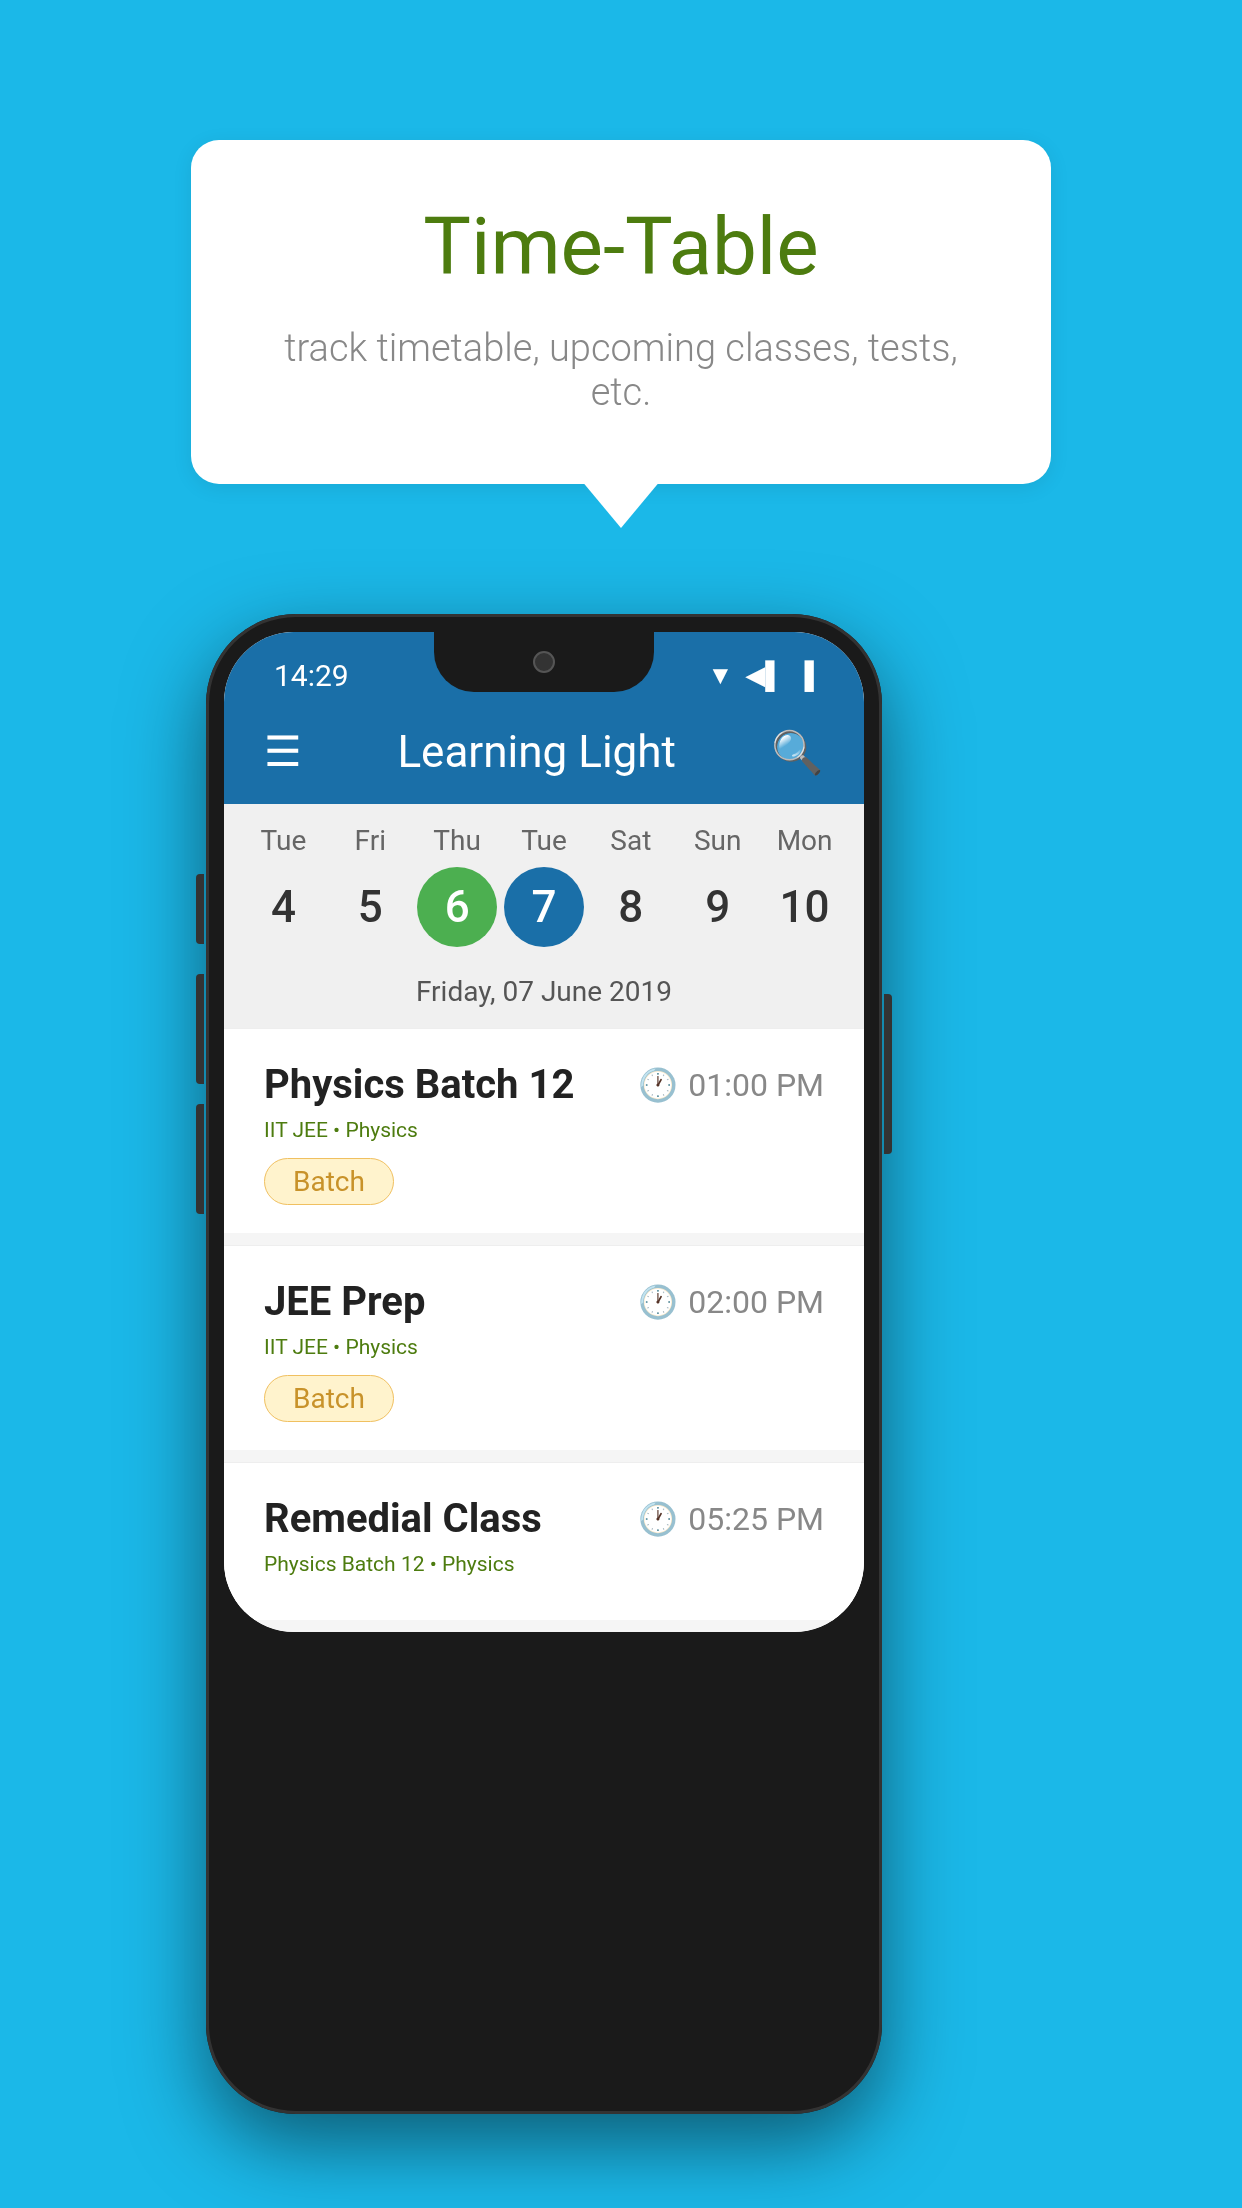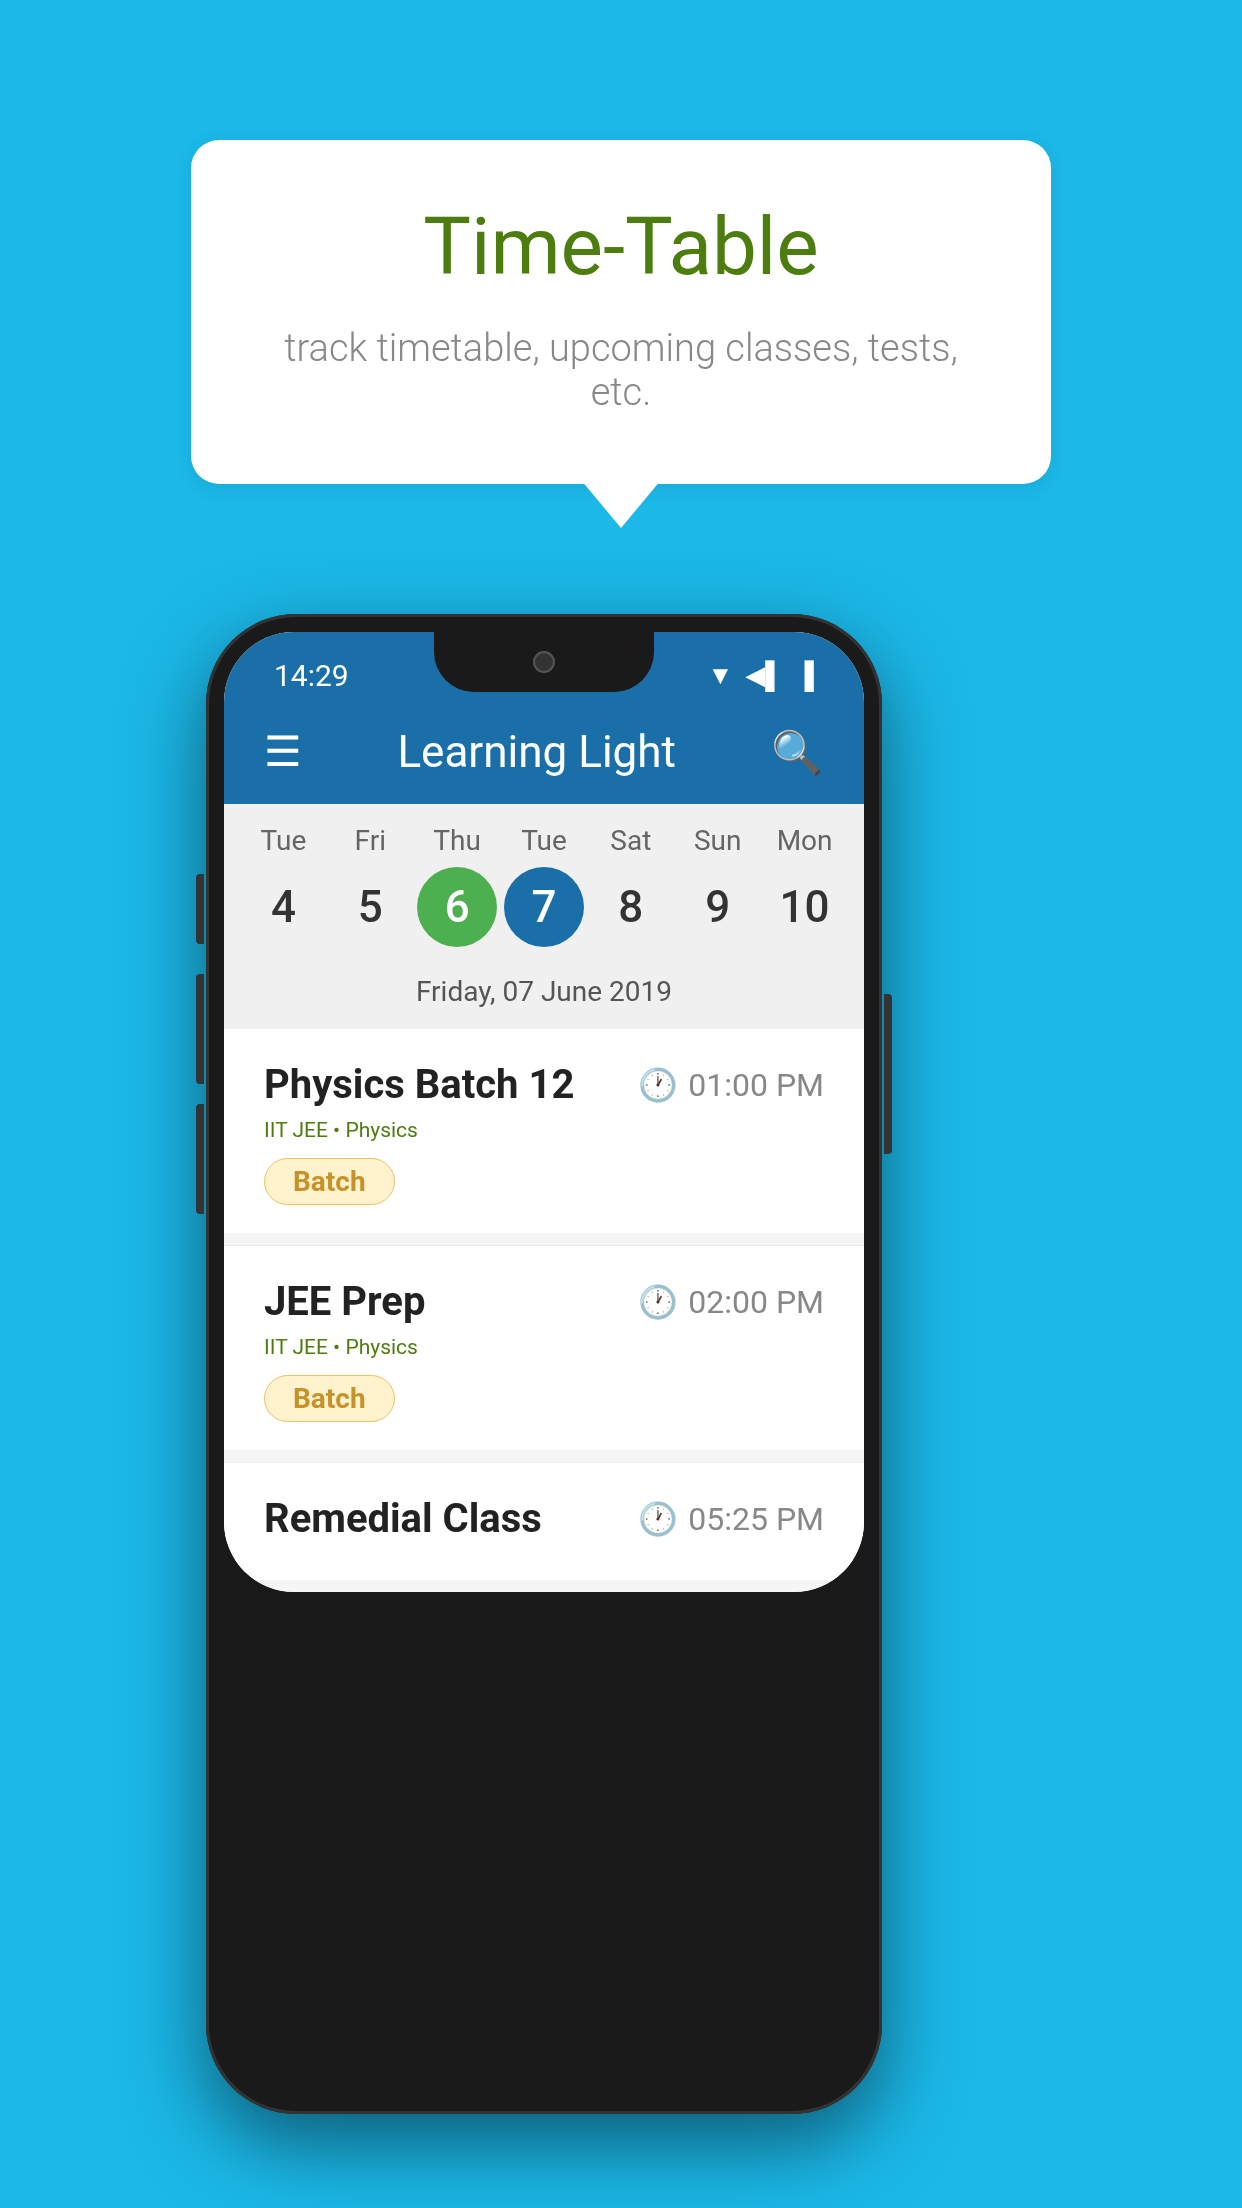--- a/index.html
+++ b/index.html
@@ -228,21 +228,21 @@
       margin-bottom: 16px;
     }
     .batch-badge {
       display: inline-block;
       background: #FFF3CD;
       color: #C8922A;
       border: 1.5px solid #F0C060;
       border-radius: 30px;
       padding: 6px 28px;
       font-size: 28px;
-      font-weight: 700;
+      font-weight: 400;
     }
 
     
     .phone-side-btn-left {
       position: absolute;
       left: -10px;
       top: 260px;
       width: 8px;
       height: 70px;
       background: #333;
@@ -362,18 +362,19 @@
             </div><div class="event-meta">IIT JEE • Physics</div><div class="batch-badge">Batch</div></div>
           <div class="event-card"><div class="event-header">
               <div class="event-title">JEE Prep</div>
               <div class="event-time"><span style="color:#aaa;">🕐</span> 02:00 PM</div>
             </div><div class="event-meta">IIT JEE • Physics</div><div class="batch-badge">Batch</div></div>
           <div class="event-card">
             <div class="event-header">
               <div class="event-title">Remedial Class</div>
               <div class="event-time"><span style="color:#aaa;">🕐</span> 05:25 PM</div>
             </div>
+            <div class="event-meta">Physics Batch 12 • Physics</div>
           </div>
         </div>
 
     </div>
   </div>
 </div>
 
 </body></html>

